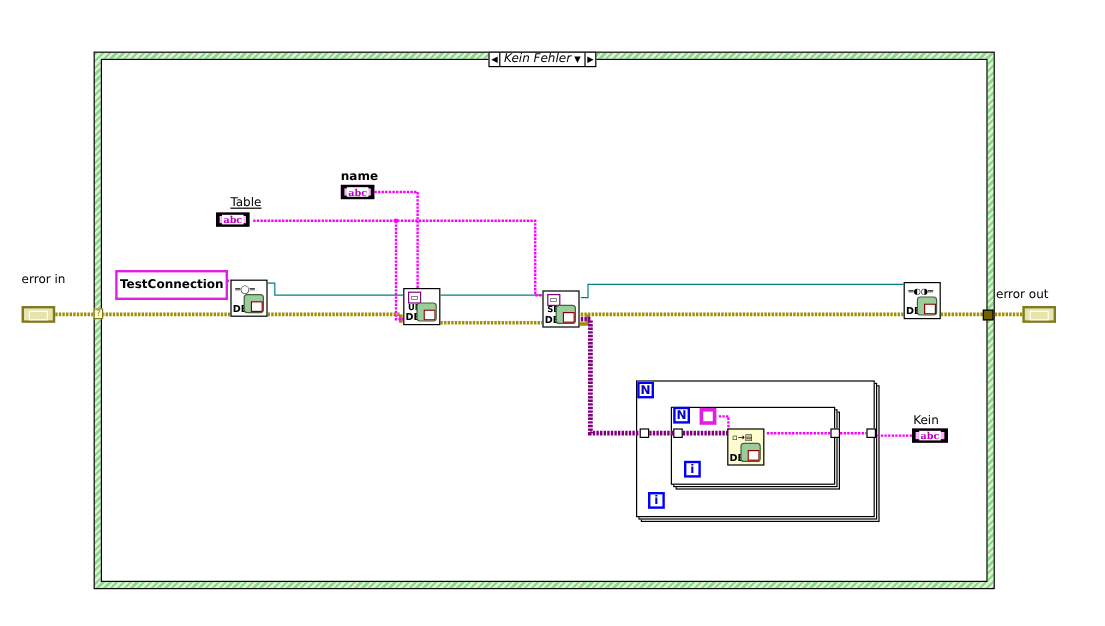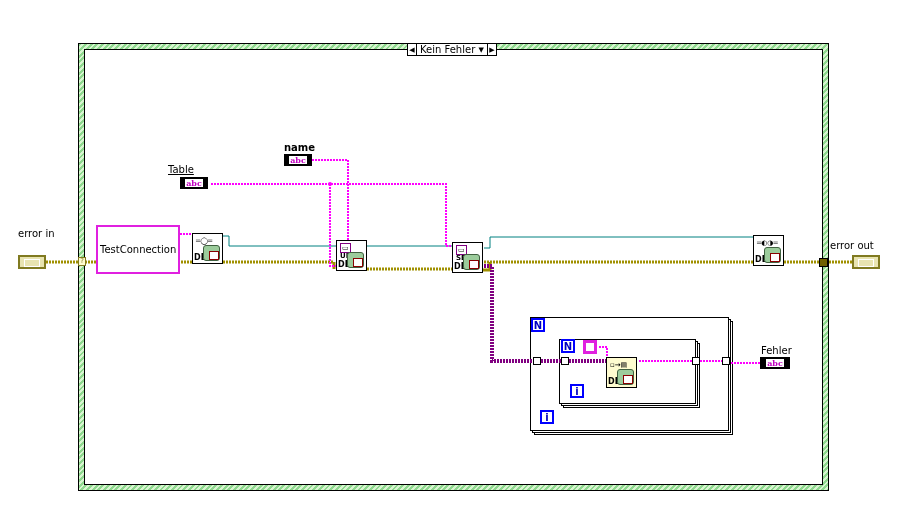--- a/index.html
+++ b/index.html
@@ -9,24 +9,24 @@
   svg#wires { position:absolute; left:0; top:0; }
   .case-frame { position:absolute; left:78px; top:43px; width:751px; height:448px; box-sizing:border-box;
     border:1px solid #000;
     background: repeating-linear-gradient(135deg, #8ed88e 0 2px, #d8f5d0 2px 4px);
   }
   .case-inner { position:absolute; left:5px; top:5px; right:5px; bottom:5px; background:#fff; border:1px solid #000; box-sizing:border-box; }
   .selector { position:absolute; left:407px; top:43px; width:90px; height:13px; background:#fff; border:1px solid #000; box-sizing:border-box;
     font-size:10px; display:flex; align-items:center; }
   .selector .arr { width:8px; height:11px; display:flex; align-items:center; justify-content:center; font-size:7px; border-right:1px solid #000; }
   .selector .arr.r { border-right:none; border-left:1px solid #000; }
-  .selector .txt { flex:1; padding-left:3px; }
+  .selector .txt { flex:1; padding-left:3px;font-style:italic; }
   .selector .dd { font-size:7px; padding-right:3px; }
-  .strconst { position:absolute; border:2px solid #e020e0; background:#fff; font-size:10px; padding:16px 2px; height:13px; line-height:13px; box-sizing:content-box; }
-  .strctl { position:absolute; width:28px; height:12px; border:6px solid #000000; background:#ffb0ff; box-sizing:border-box;
+  .strconst { position:absolute; border:2px solid #e020e0; background:#fff; font-size:10px; padding:4px 2px; height:13px; line-height:13px; box-sizing:content-box;font-weight:bold; }
+  .strctl { position:absolute; width:28px; height:12px; border:3px solid #000000; background:#ffb0ff; box-sizing:border-box;
     display:flex; align-items:center; justify-content:center; }
   .strctl span { background:#fff; font-size:8px; font-weight:bold; color:#c000c0; font-family:"DejaVu Serif", serif; padding:0 1px; line-height:8px; }
   .errctl { position:absolute; width:28px; height:14px; border:2px solid #807a20; background:#e8e4b0; box-sizing:border-box; }
   .errctl i { position:absolute; left:4px; top:2px; width:14px; height:6px; border:1px solid #fff; }
   .vi { position:absolute; width:31px; height:31px; background:#fff; border:1px solid #000; box-sizing:border-box; overflow:hidden; }
   .vi .db { position:absolute; left:1px; bottom:1px; font-size:8px; font-family:"DejaVu Sans", sans-serif; font-weight:bold; }
   .vi .can { position:absolute; right:2px; bottom:2px; width:15px; height:14px; background:#9ccc9c; border:1px solid #406040; border-radius:3px; }
   .vi .can b { position:absolute; right:0; bottom:0; width:8px; height:7px; background:#fff; border:1px solid #800; }
   .vi .top { position:absolute; left:3px; top:3px; font-size:7px; font-weight:bold; }
   .vi.tan { background:#fffcd0; }
@@ -105,31 +105,31 @@
 <div class="qterm" style="left:78px;top:257px;">?</div>
 
 <div class="abs label" style="left:830px;top:240px;">error out</div>
 <div class="errctl" style="left:852px;top:255px;">
     <i></i>
   </div>
 <div class="errterm" style="left:819px;top:258px;"></div>
 
 <div class="strconst" style="left:96px;top:225px;">TestConnection</div>
 
-<div class="abs label" style="left:168px;top:164px;text-decoration:underline;">Table</div>
+<div class="abs label" style="left:192px;top:164px;text-decoration:underline;">Table</div>
 <div class="strctl" style="left:180px;top:177px;">
     <span>abc</span>
   </div>
 
 <div class="abs label" style="left:284px;top:142px;font-weight:bold;">name</div>
 <div class="strctl" style="left:284px;top:154px;">
     <span>abc</span>
   </div>
 
-<div class="abs label" style="left:761px;top:345px;">Fehler</div>
+<div class="abs label" style="left:761px;top:345px;">Kein</div>
 <div class="strctl" style="left:760px;top:357px;width:30px;">
     <span>abc</span>
   </div>
 
 <div class="vi" style="left:192px;top:233px;">
   <div class="top">═◯═</div>
   <div class="db">DB</div>
   <div class="can">
       <b></b>
     </div>

